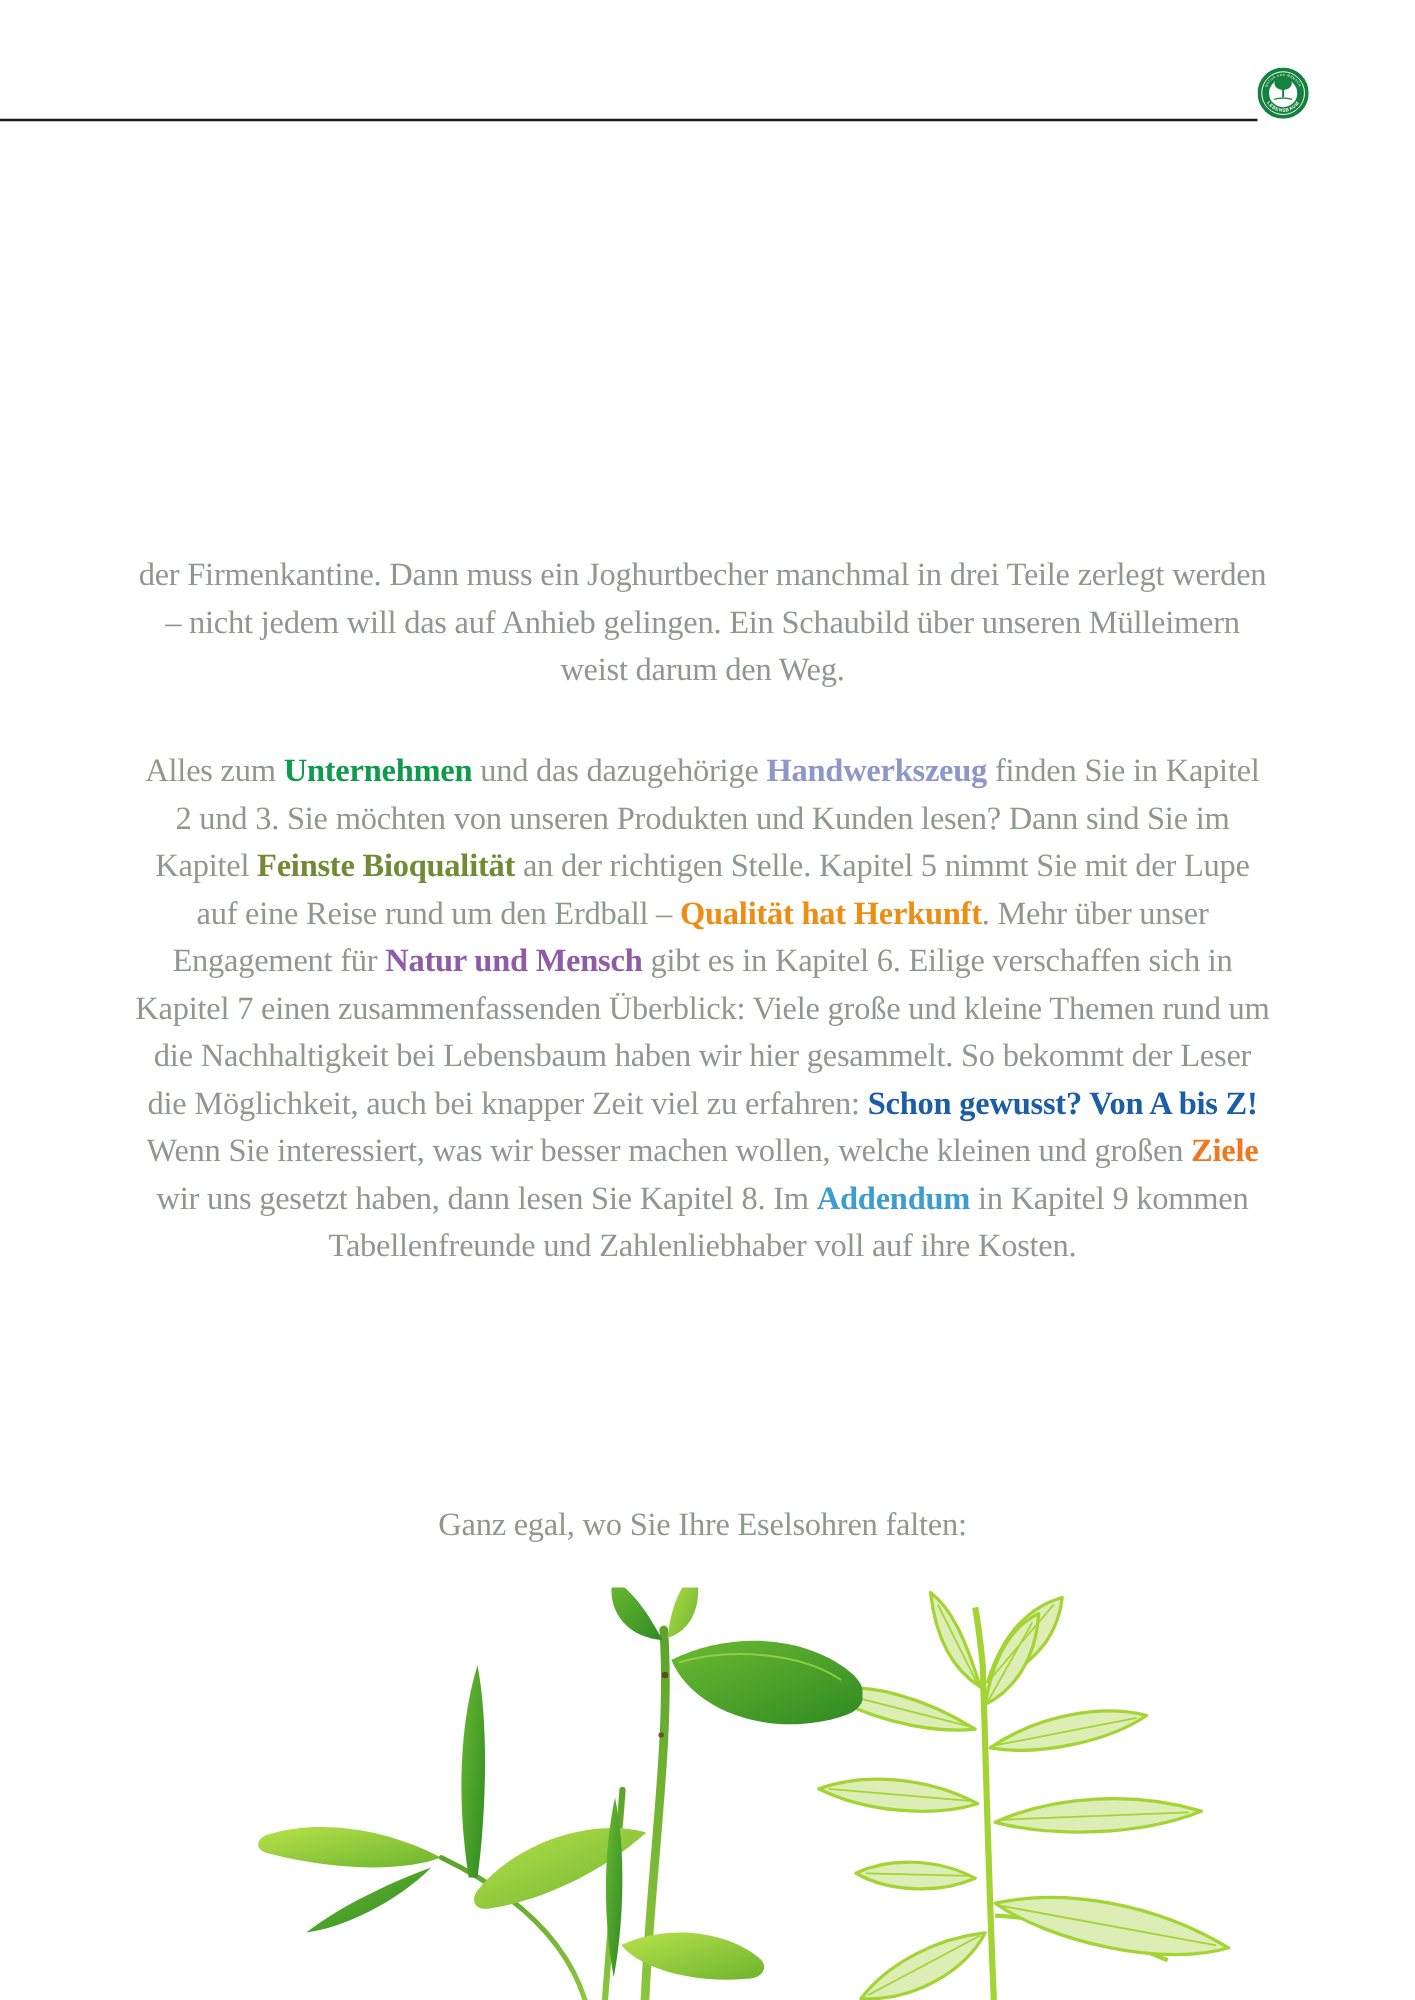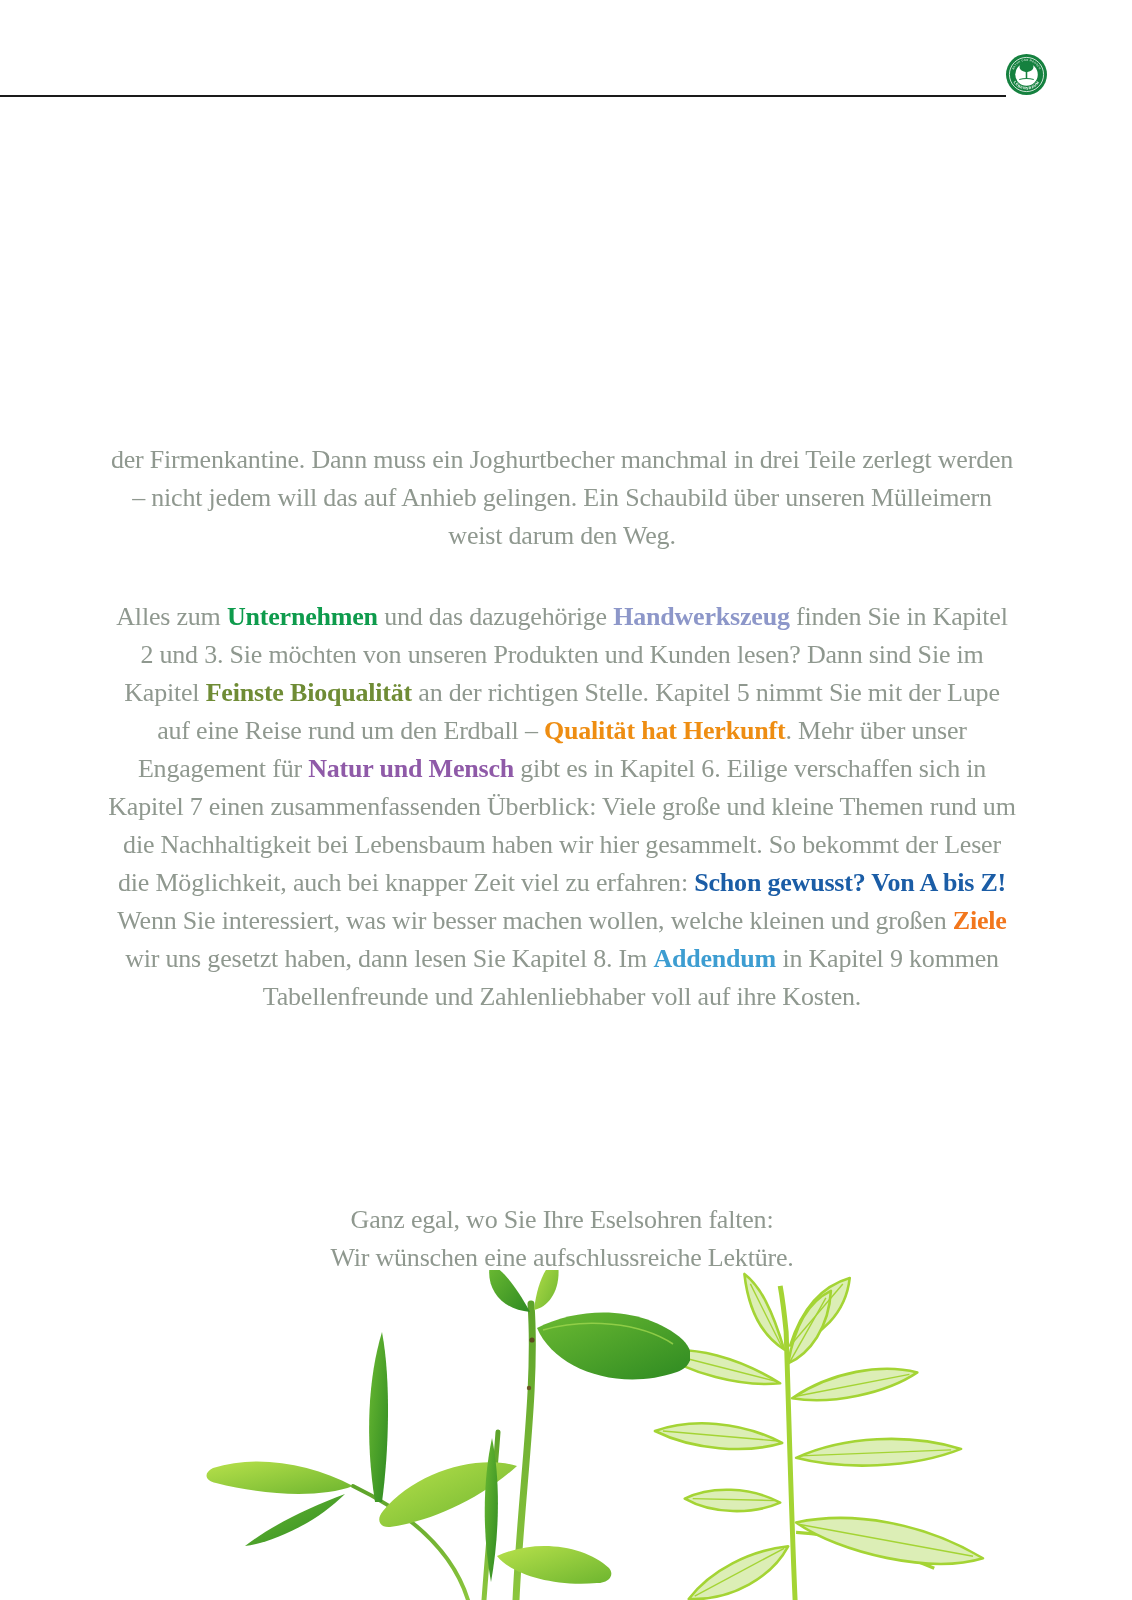--- a/index.html
+++ b/index.html
@@ -61,21 +61,21 @@
         <textPath href="#arcTop" startOffset="50%" text-anchor="middle">NATUR UND MENSCH</textPath>
       </text>
       <text font-size="4.3" font-weight="bold" font-family="Liberation Sans, sans-serif" fill="#ffffff" letter-spacing="0.6">
         <textPath href="#arcBottom" startOffset="50%" text-anchor="middle">LEBENSBAUM</textPath>
       </text>
     </svg>
   </div>
 
   <div class="para" id="para-0"><span>der Firmenkantine. Dann muss ein Joghurtbecher manchmal in drei Teile zerlegt werden – nicht jedem will das auf Anhieb gelingen. Ein Schaubild über unseren Mülleimern weist darum den Weg.</span></div>
   <div class="para" id="para-1"><span>Alles zum </span><span class="kw" style="color: rgb(14, 155, 76);">Unternehmen</span><span> und das dazugehörige </span><span class="kw" style="color: rgb(141, 151, 201);">Handwerkszeug</span><span> finden Sie in Kapitel 2 und 3. Sie möchten von unseren Produkten und Kunden lesen? Dann sind Sie im Kapitel </span><span class="kw" style="color: rgb(111, 140, 53);">Feinste Bioqualität</span><span> an der richtigen Stelle. Kapitel 5 nimmt Sie mit der Lupe auf eine Reise rund um den Erdball – </span><span class="kw" style="color: rgb(238, 141, 18);">Qualität hat Herkunft</span><span>. Mehr über unser Engagement für </span><span class="kw" style="color: rgb(143, 90, 168);">Natur und Mensch</span><span> gibt es in Kapitel 6. Eilige verschaffen sich in Kapitel 7 einen zusammenfassenden Überblick: Viele große und kleine Themen rund um die Nachhaltigkeit bei Lebensbaum haben wir hier gesammelt. So bekommt der Leser die Möglichkeit, auch bei knapper Zeit viel zu erfahren: </span><span class="kw" style="color: rgb(27, 93, 166);">Schon gewusst? Von A bis Z!</span><span> Wenn Sie interessiert, was wir besser machen wollen, welche kleinen und großen </span><span class="kw" style="color: rgb(242, 118, 28);">Ziele</span><span> wir uns gesetzt haben, dann lesen Sie Kapitel 8. Im </span><span class="kw" style="color: rgb(61, 157, 209);">Addendum</span><span> in Kapitel 9 kommen Tabellenfreunde und Zahlenliebhaber voll auf ihre Kosten.</span></div>
-  <div class="para" id="para-2"><span>Ganz egal, wo Sie Ihre Eselsohren falten:</span><br><span>Wir wünschen eine aufschlussreiche Lektüre.</span></div>
+  <div class="para" id="para-2"><span>Ganz egal, wo Sie Ihre Eselsohren falten:</span><br></div>
 
   <svg class="plant-illustration" viewBox="0 0 420 330">
     <g stroke="#a4d434" fill="#dceeb6" stroke-width="2.6" stroke-linejoin="round">
       <path d="M195,330 C191,240 189,150 186,60 C184,40 182,25 180,14" fill="none" stroke-width="5"></path>
       <path d="M196,262 C240,264 285,277 335,298" fill="none" stroke-width="3.4"></path>
 
       <path d="M184,78 C172,38 160,14 144,2 C148,38 162,64 184,78 Z"></path>
       <path d="M190,74 C202,36 222,14 250,6 C246,42 220,66 190,74 Z"></path>
       <path d="M188,92 C194,56 208,30 231,19 C229,56 210,82 188,92 Z"></path>
 

